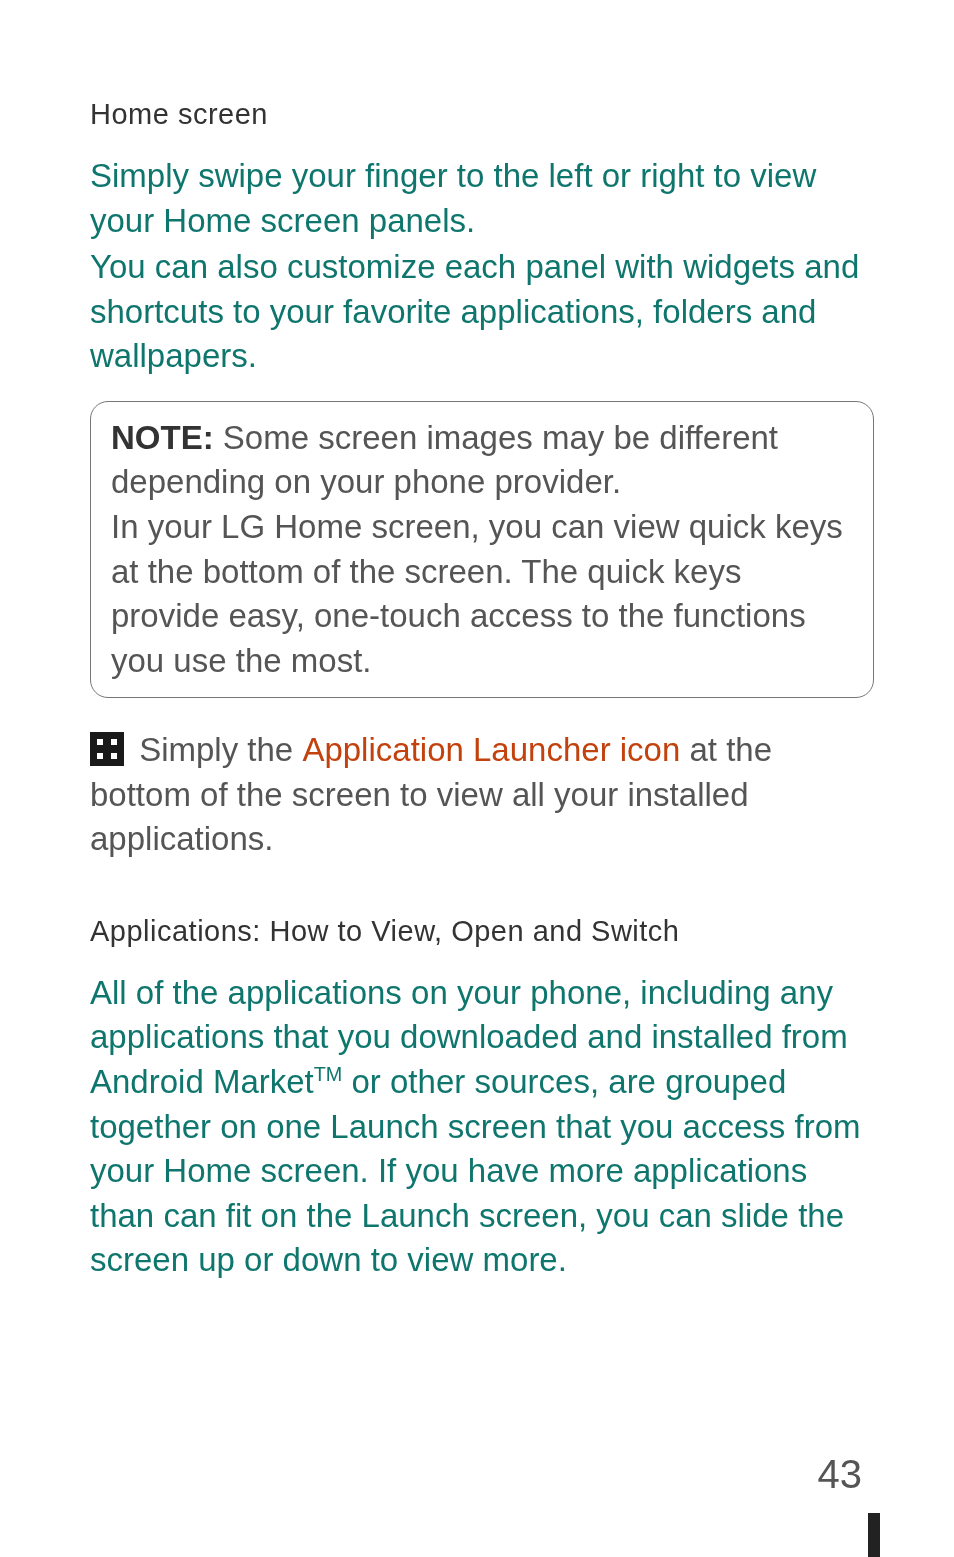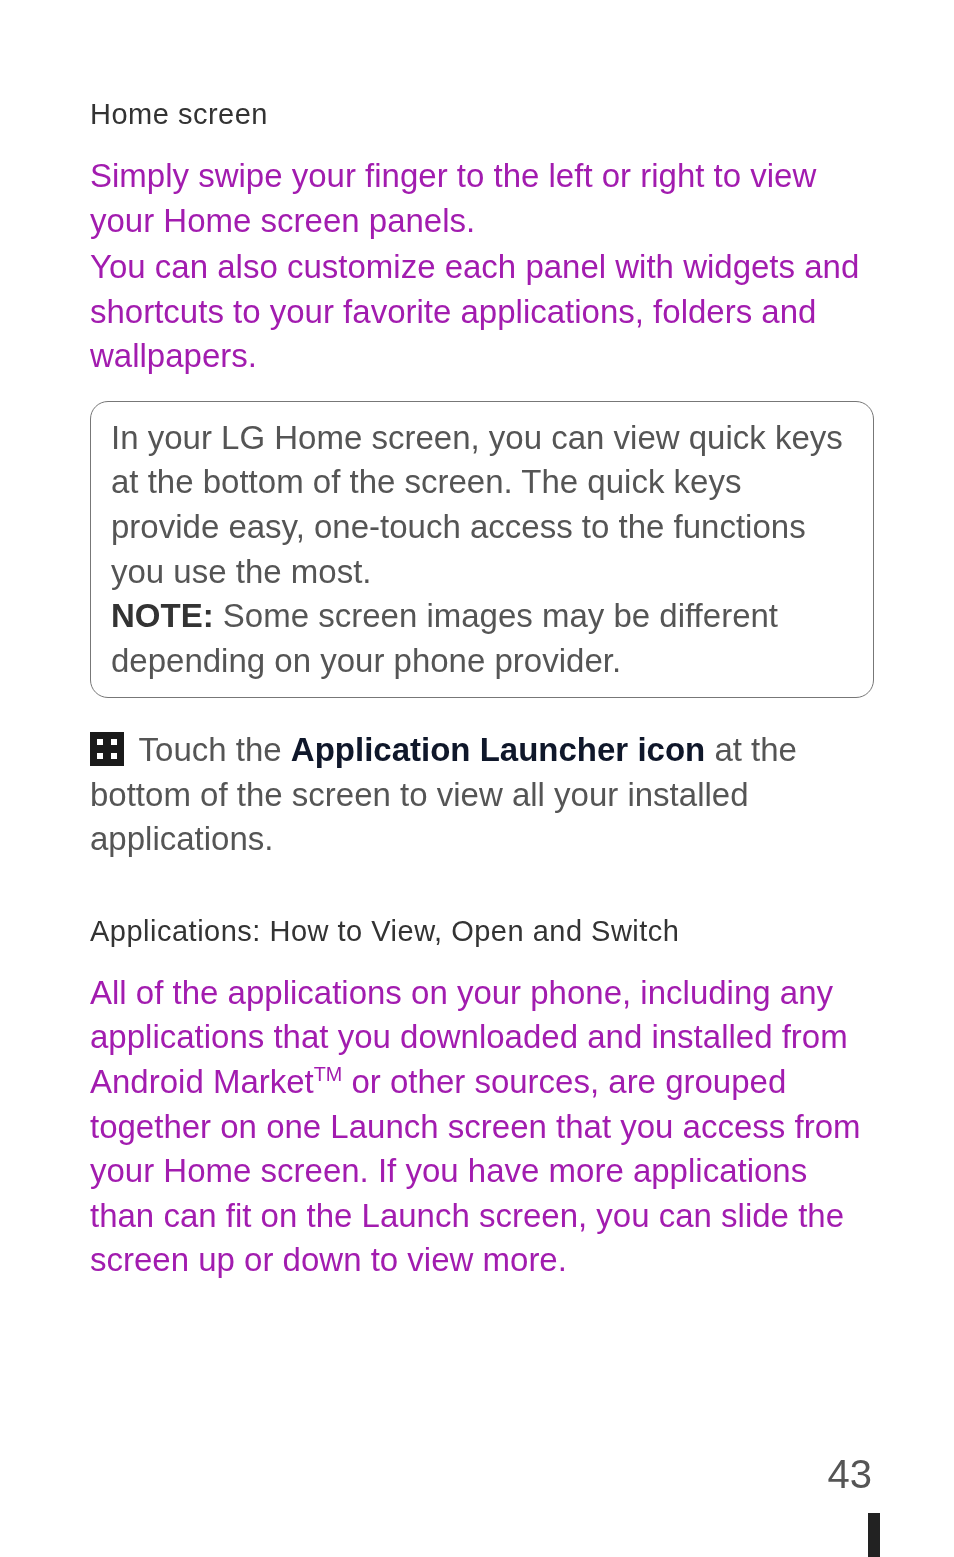--- a/index.html
+++ b/index.html
@@ -16,38 +16,38 @@
   h2.section-heading {
     font-size: 29px;
     font-weight: 400;
     color: #333;
     margin-bottom: 20px;
     letter-spacing: 0.5px;
   }
   p.body {
     font-size: 33px;
     font-weight: 300;
-    color: #a21caf;
+    color: #0f766e;
     margin-bottom: 2px;
   }
   .para-gap { margin-bottom: 0; }
   .note-box {
     border: 1.5px solid #777;
     border-radius: 18px;
     padding: 14px 20px 14px 20px;
     margin-top: 22px;
     margin-bottom: 30px;
   }
   .note-box p {
     font-size: 33px;
     font-weight: 300;
     color: #555;
   }
   .note-label { font-weight: 600; color: #333; }
-  .bold { font-weight: 700; color: #0f172a; }
+  .bold { font-weight: 400; color: #c2410c; }
   .app-icon {
     display: inline-block;
     width: 34px;
     height: 34px;
     background: #1a1a1a;
     vertical-align: -5px;
     margin-right: 6px;
     position: relative;
   }
   .app-icon::before {
@@ -63,21 +63,21 @@
     font-weight: 300;
     color: #555;
     margin-bottom: 50px;
   }
   .second-heading {
     margin-bottom: 22px;
   }
   .page-num {
     position: absolute;
     bottom: 56px;
-    right: 82px;
+    right: 92px;
     font-size: 40px;
     font-weight: 300;
     color: #555;
   }
   .page-mark {
     position: absolute;
     bottom: 0;
     right: 74px;
     width: 12px;
     height: 44px;
@@ -88,28 +88,28 @@
 </head>
 <body>
 
 <h2 class="section-heading">Home screen</h2>
 
 <p class="body">Simply swipe your finger to the left or right to view your Home screen panels.</p>
 
 <p class="body para-gap">You can also customize each panel with widgets and shortcuts to your favorite applications, folders and wallpapers.</p>
 
 <div class="note-box">
-  <p>In your LG Home screen, you can view quick keys at the bottom of the screen. The quick keys provide easy, one-touch access to the functions you use the most.</p>
   <p>
     <span class="note-label">NOTE:</span><span> Some screen images may be different depending on your phone provider.</span>
   </p>
+  <p>In your LG Home screen, you can view quick keys at the bottom of the screen. The quick keys provide easy, one-touch access to the functions you use the most.</p>
 </div>
 
 <p class="launcher-para">
-  <span class="app-icon" title="application-launcher-icon"></span><span> Touch the </span><span class="bold">Application Launcher icon</span><span> at the bottom of the screen to view all your installed applications.</span>
+  <span class="app-icon" title="application-launcher-icon"></span><span> Simply the </span><span class="bold">Application Launcher icon</span><span> at the bottom of the screen to view all your installed applications.</span>
 </p>
 
 <h2 class="section-heading second-heading">Applications: How to View, Open and Switch</h2>
 
 <p class="body">
   <span>All of the applications on your phone, including any applications that you downloaded and installed from Android Market</span><sup>TM</sup><span> or other sources, are grouped together on one Launch screen that you access from your Home screen. If you have more applications than can fit on the Launch screen, you can slide the screen up or down to view more.</span>
 </p>
 
 <div class="page-num">43</div>
 

